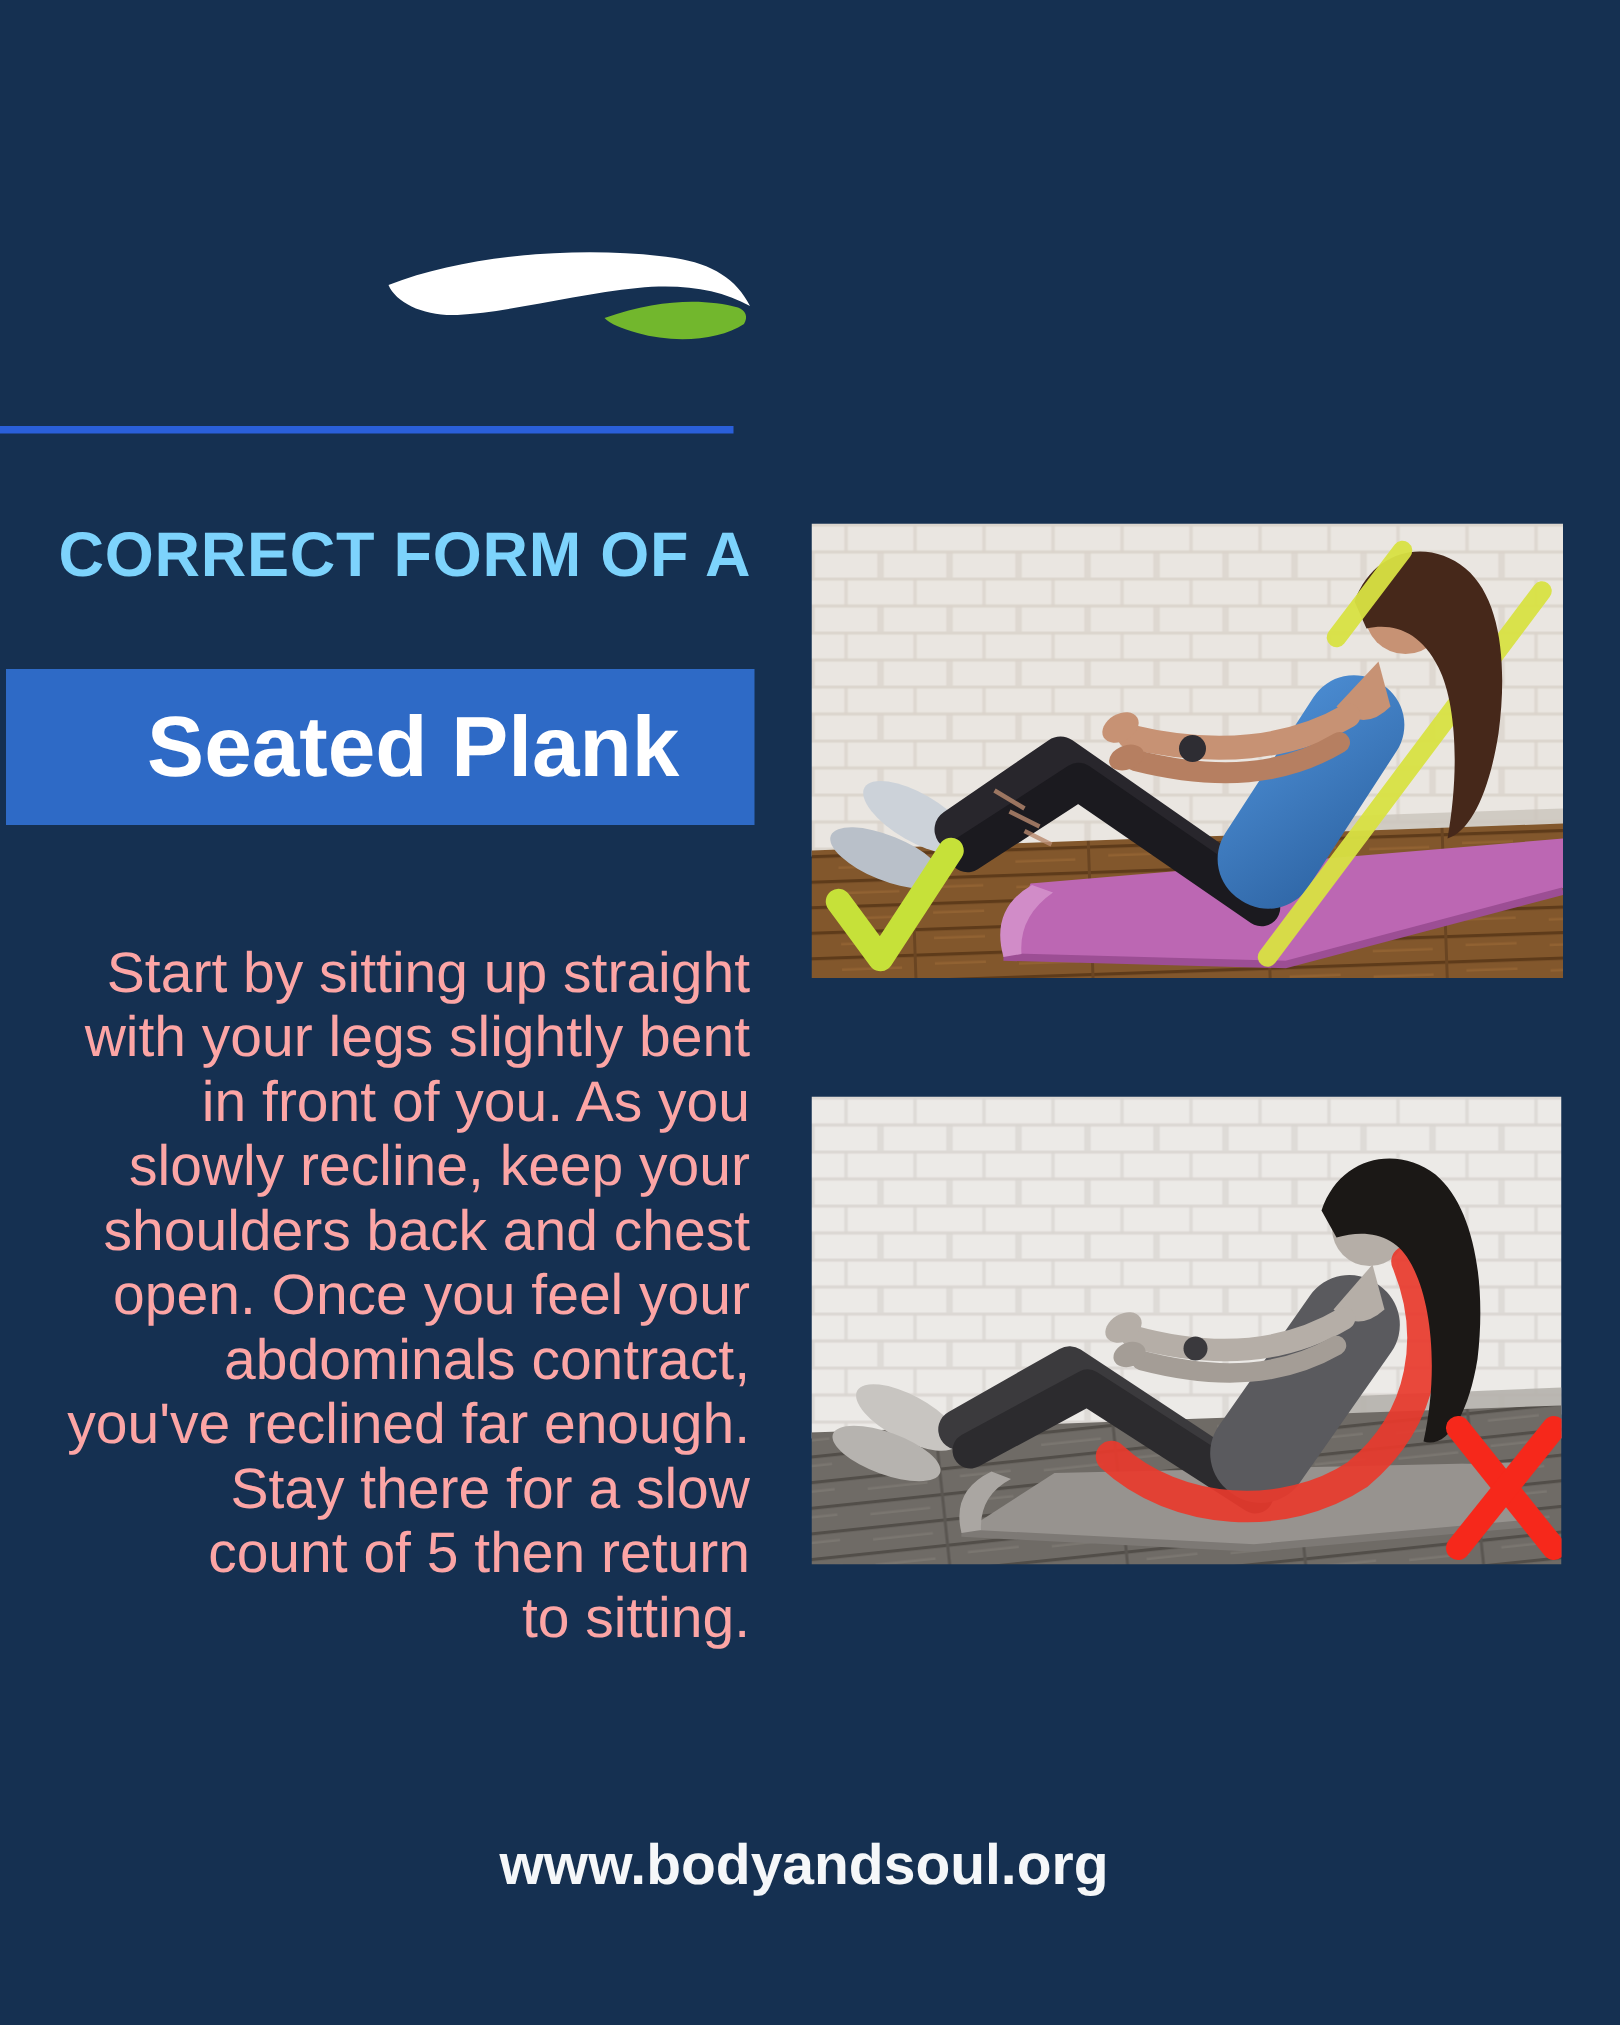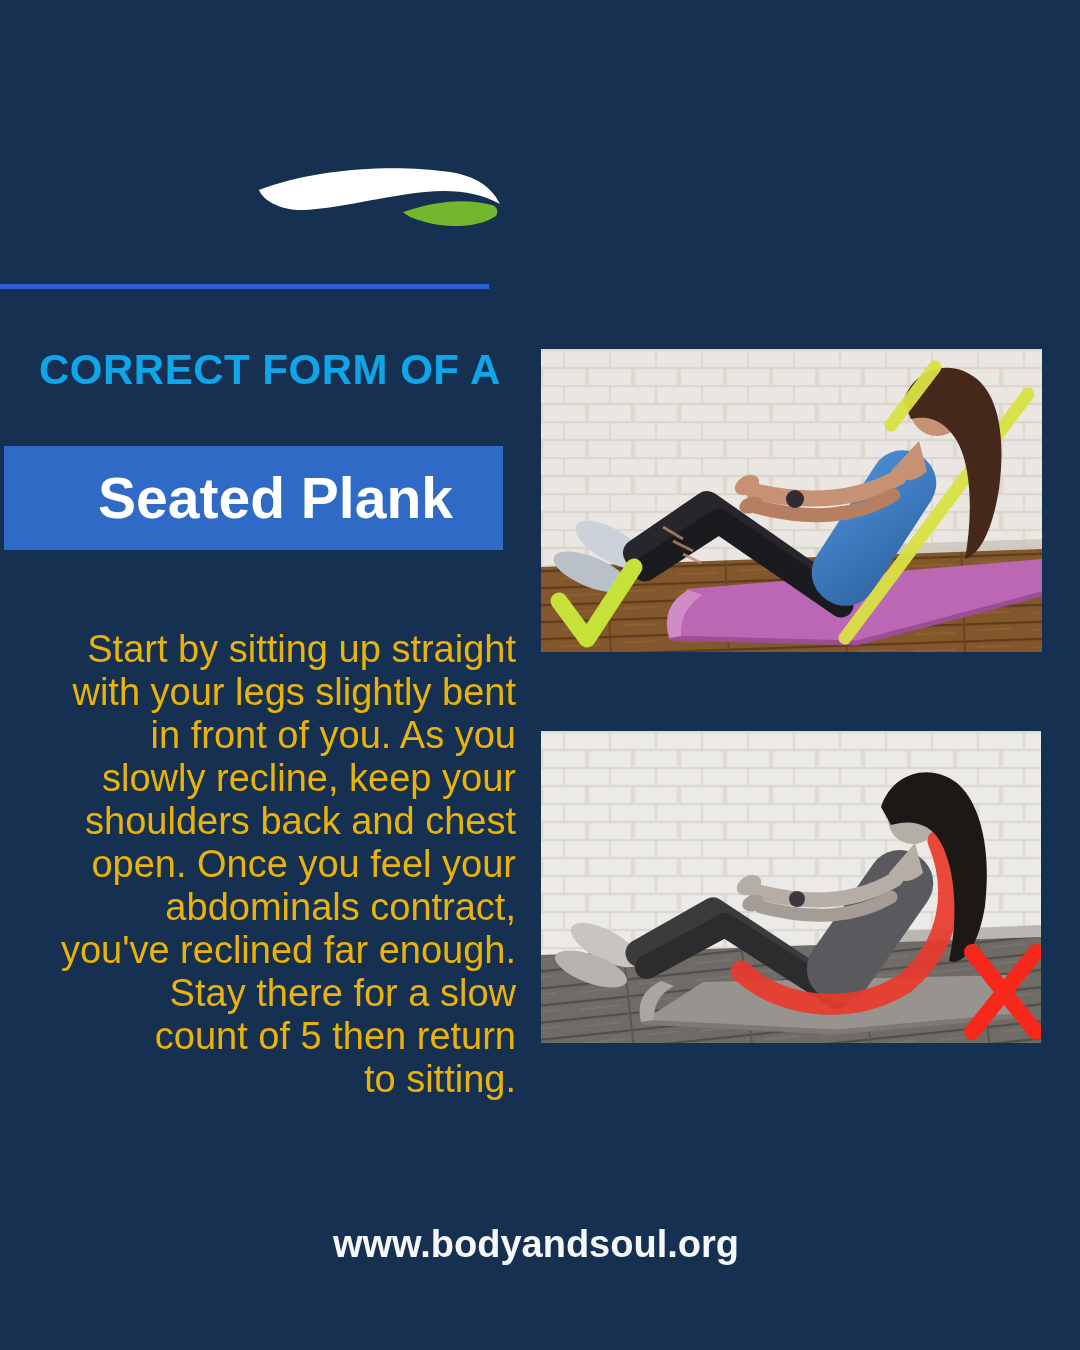--- a/index.html
+++ b/index.html
@@ -5,34 +5,33 @@
   html,body{margin:0;padding:0;background:#0b1c30;}
   .canvas{
     position:relative;width:1080px;height:1350px;overflow:hidden;
     background:#153051;
     font-family:"Liberation Sans",sans-serif;
   }
   .logo{position:absolute;left:245px;top:160px;width:256px;height:76px;}
   .divider{position:absolute;left:0;top:284px;width:489px;height:5px;background:#2a5fd9;}
   .eyebrow{
     position:absolute;left:39px;top:349px;width:520px;
-    color:#0ea5e9;font-size:42px;font-weight:bold;letter-spacing:.5px;
+    color:#7dd3fc;font-size:42px;font-weight:bold;letter-spacing:.5px;
     line-height:42px;white-space:nowrap;
   }
   .banner{
     position:absolute;left:4px;top:446px;width:499px;height:104px;
     background:#2e6ac6;display:flex;align-items:center;justify-content:center;
     padding-left:44px;box-sizing:border-box;
   }
   .banner-text{color:#ffffff;font-size:57px;font-weight:bold;white-space:nowrap;}
   .instructions{
     position:absolute;left:0;top:628px;width:500px;
-    color:#eab308;font-size:38px;line-height:43px;text-align:right;
+    color:#fca5a5;font-size:38px;line-height:43px;text-align:right;
     white-space:pre-line;
-    margin-left:16px;
   }
   .photo{position:absolute;display:block;margin:0;padding:0;}
   .photo svg{display:block;width:100%;height:100%;}
   .photo-correct{left:541px;top:349px;width:501px;height:303px;}
   .photo-incorrect{left:541px;top:731px;width:500px;height:312px;}
   .footer{
     position:absolute;left:0;top:1223px;width:1072px;text-align:center;
     color:#f5f7f9;font-size:38px;font-weight:bold;line-height:42px;
   }
 </style>

